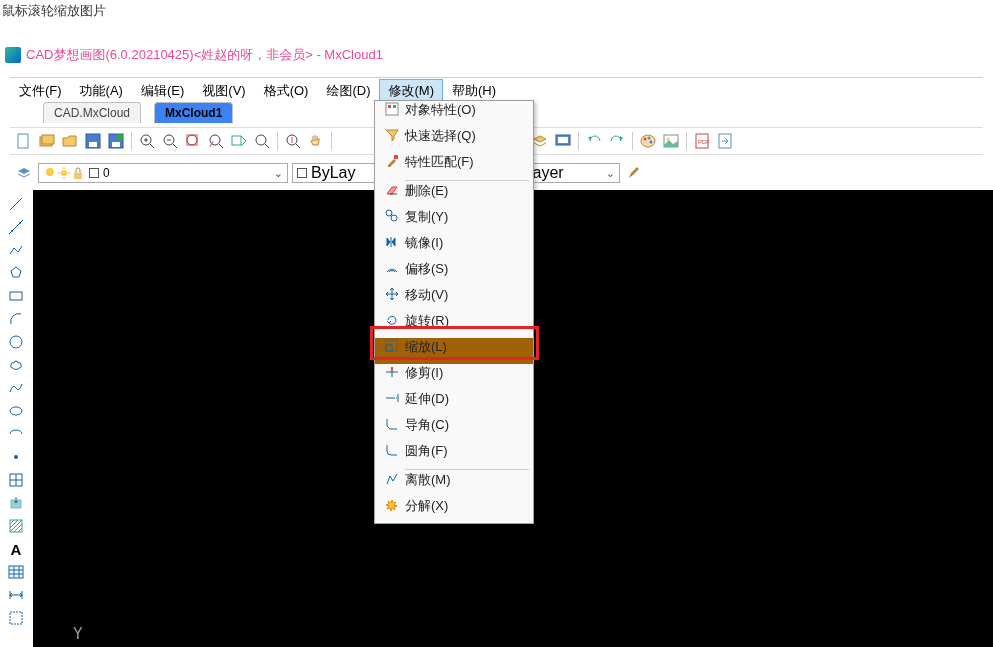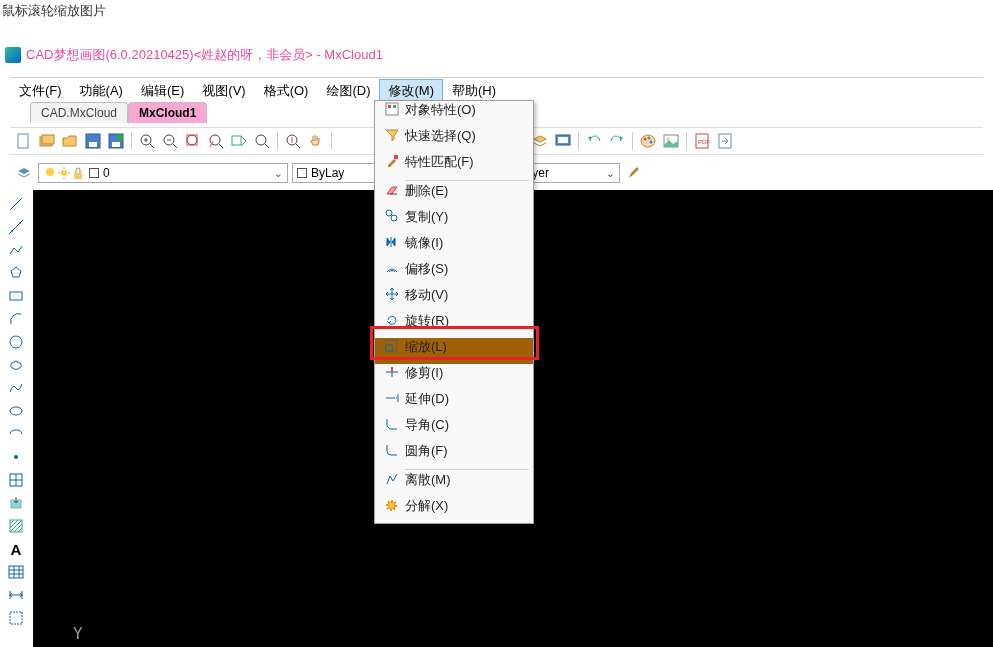--- a/index.html
+++ b/index.html
@@ -5,29 +5,29 @@
 * { margin: 0; padding: 0; box-sizing: border-box; font-family: "Microsoft YaHei", SimSun, sans-serif; }
 body { background: #fff; width: 993px; height: 647px; overflow: hidden; font-size: 12px; }
 .context-text { position: absolute; top: 2px; left: 2px; font-size: 13px; color: #333; }
 .title-bar { position: absolute; top: 42px; left: 0; right: 0; height: 26px; display: flex; align-items: center; padding-left: 5px; gap: 5px; }
 .title-logo { width: 16px; height: 16px; background: linear-gradient(135deg, #3b9, #06c); border-radius: 2px; }
 .title-text { font-size: 13px; color: #ec4899; }
 .menu-bar { position: absolute; top: 77px; left: 10px; right: 10px; height: 24px; display: flex; align-items: center; border-top: 1px solid #d0d0d0; padding-top: 2px; text-align: center; }
 .menu-item { padding: 3px 9px; cursor: default; font-size: 13px; }
 .menu-item.active { background: #cde6f7; border: 1px solid #6db2e8; padding: 2px 8px; }
 .tabs-row { position: absolute; top: 101px; left: 10px; right: 10px; height: 22px; display: flex; align-items: flex-end; padding-left: 20px; }
-.tab { padding: 3px 10px; background: #f3f3f3; border: 1px solid #bfbfbf; border-bottom: none; font-size: 12px; color: #444; border-radius: 4px 4px 0 0; }
-.tab.active { background: #f9a8d4; border-bottom: 1px solid #fff; position: relative; top: 1px; font-weight: bold; color: #000; }
+.tab { padding: 3px 10px; background: #f3f3f3; border: 1px solid #bfbfbf; border-bottom: none; font-size: 12px; color: #444; border-radius: 4px 4px 0 0; margin-left: 13px; }
+.tab.active { background: #3b82f6; border-bottom: 1px solid #fff; position: relative; top: 1px; font-weight: bold; color: #000; }
 .toolbar-1 { position: absolute; top: 127px; left: 10px; right: 10px; height: 28px; display: flex; align-items: center; gap: 3px; padding-left: 4px; border-top: 1px solid #ddd; border-bottom: 1px solid #ddd; }
 .tb-icon { width: 20px; height: 20px; display: flex; align-items: center; justify-content: center; cursor: pointer; }
 .tb-sep { width: 1px; height: 18px; background: #ccc; margin: 0 2px; }
 .toolbar-2 { position: absolute; top: 160px; left: 10px; right: 10px; height: 26px; display: flex; align-items: center; gap: 4px; padding-left: 4px; }
 .layer-combo { width: 250px; height: 20px; border: 1px solid #aaa; background: #fff; display: flex; align-items: center; font-size: 12px; padding: 0 4px; }
 .layer-combo::after { content: "⌄"; margin-left: auto; font-size: 11px; color: #555; }
-.prop-combo { width: 100px; height: 20px; border: 1px solid #aaa; background: #fff; display: flex; align-items: center; font-size: 12px; padding: 0 4px; }
+.prop-combo { width: 100px; height: 20px; border: 1px solid #aaa; background: #fff; display: flex; align-items: center; font-size: 16px; padding: 0 4px; }
 .prop-combo .cb { width: 10px; height: 10px; border: 1px solid #555; margin-right: 4px; display: inline-block; }
 .prop-combo::after { content: "⌄"; margin-left: auto; font-size: 11px; color: #555; }
 .canvas-area { position: absolute; top: 190px; left: 33px; right: 0; bottom: 0; background: #000; }
 .coord-y { position: absolute; bottom: 4px; left: 40px; color: #999; font-family: monospace; font-size: 16px; }
 .left-toolbar { position: absolute; top: 190px; left: 2px; width: 28px; display: flex; flex-direction: column; gap: 3px; align-items: center; padding-top: 4px; }
 .lt-icon { width: 20px; height: 20px; display: flex; align-items: center; justify-content: center; cursor: pointer; color: #1064a6; }
 .dropdown-menu { position: absolute; top: 100px; left: 374px; width: 160px; background: #f9f9f9; border: 1px solid #a0a0a0; box-shadow: 2px 2px 4px rgba(0,0,0,.25); z-index: 10; }
 .menu-row { display: flex; align-items: flex-start; height: 26px; padding-left: 4px; cursor: default; }
 .menu-row.highlighted { background: #a16207; }
 .menu-icon-col { width: 26px; display: flex; align-items: center; justify-content: center; }

